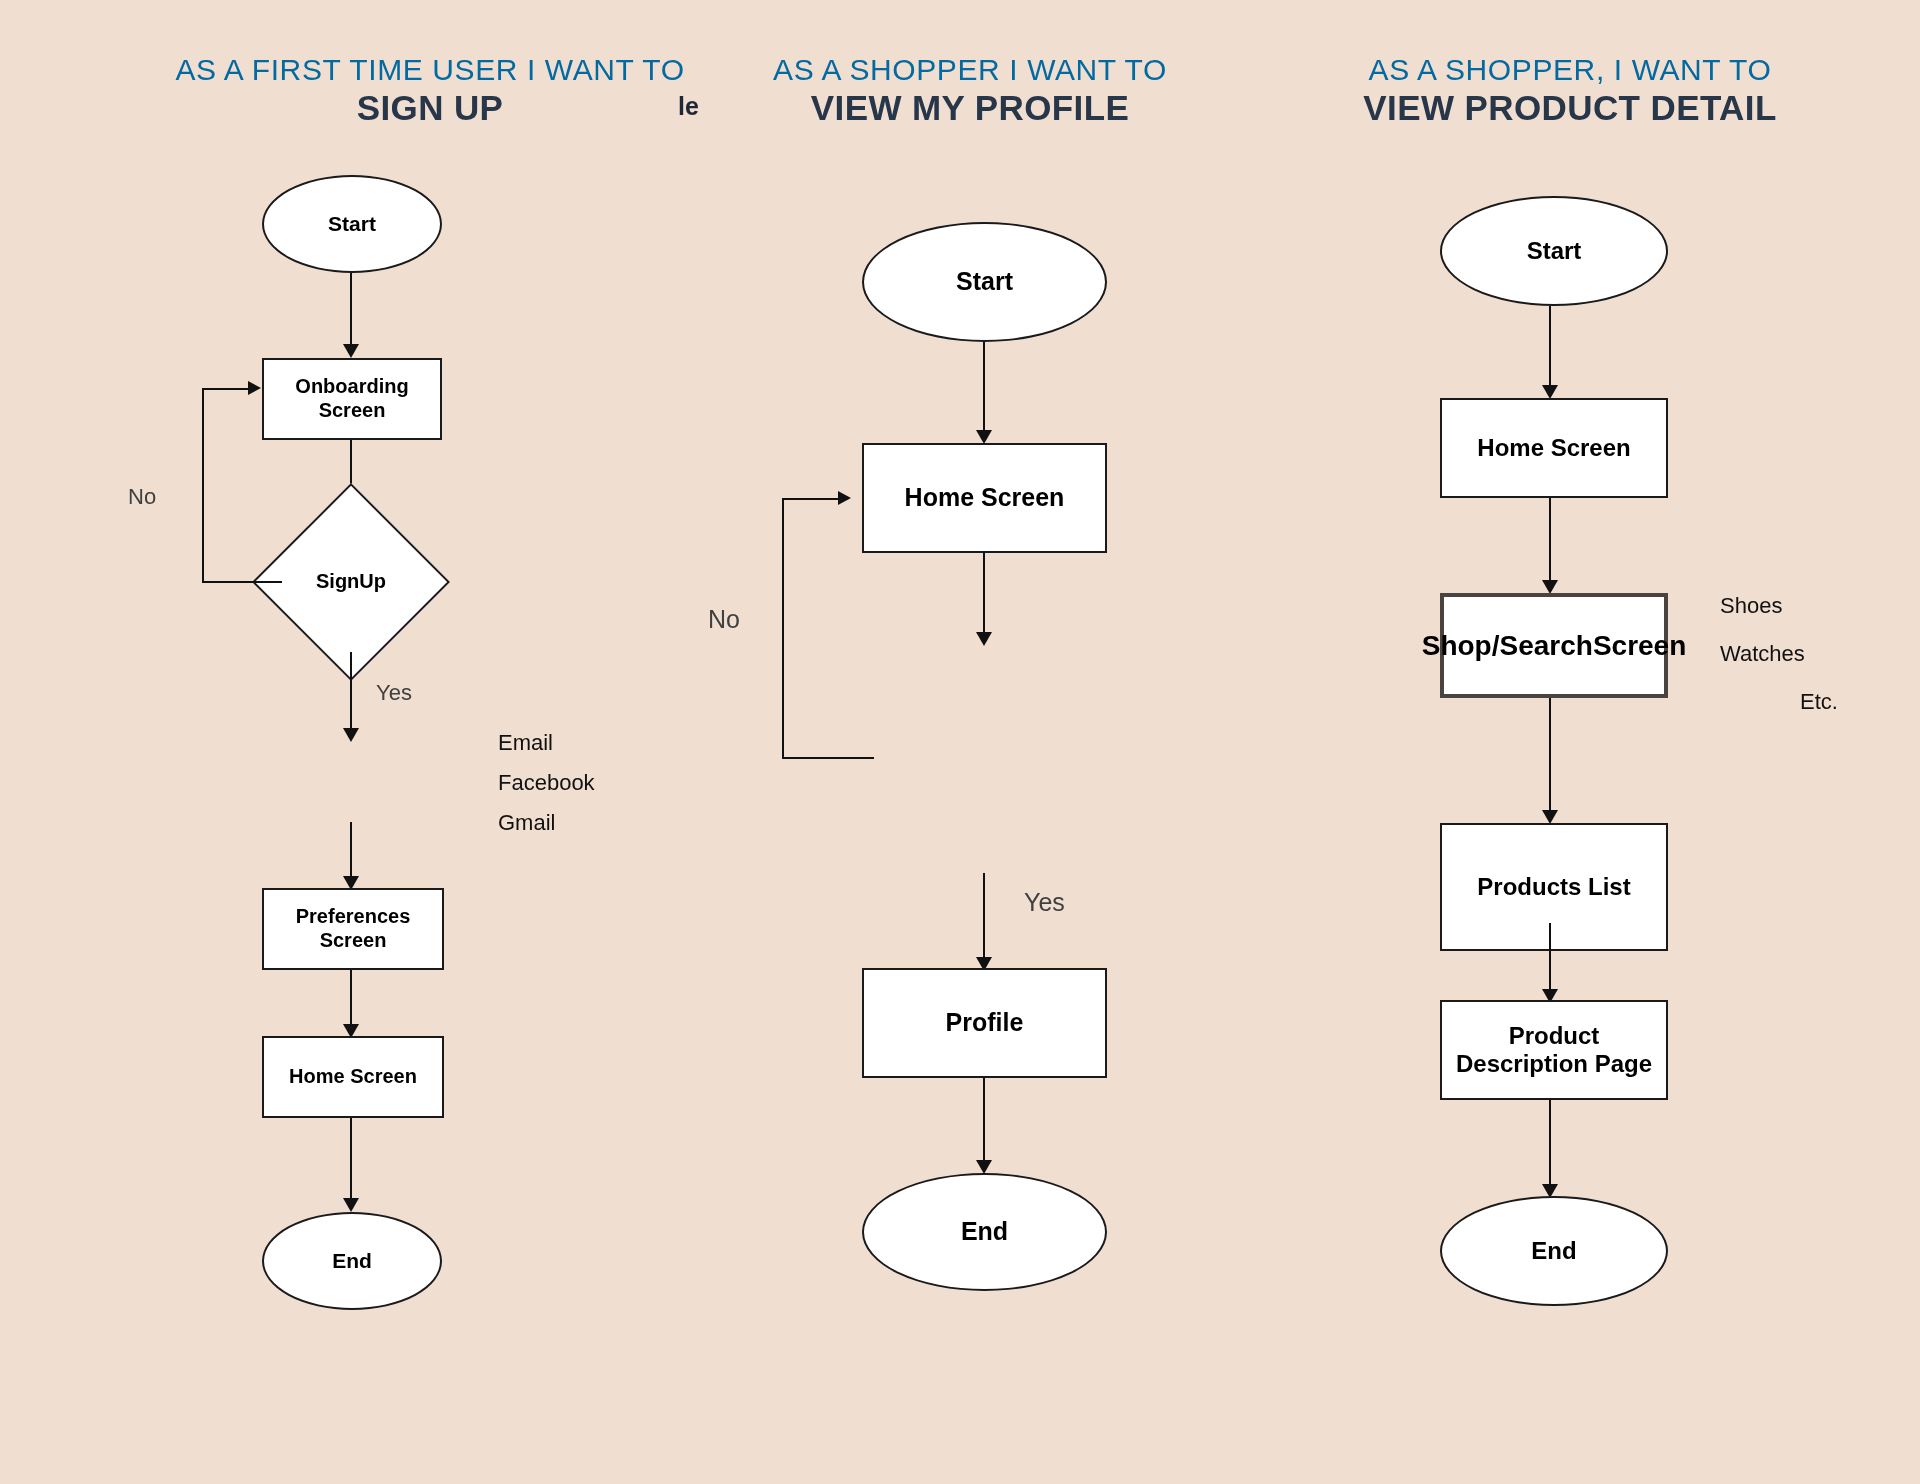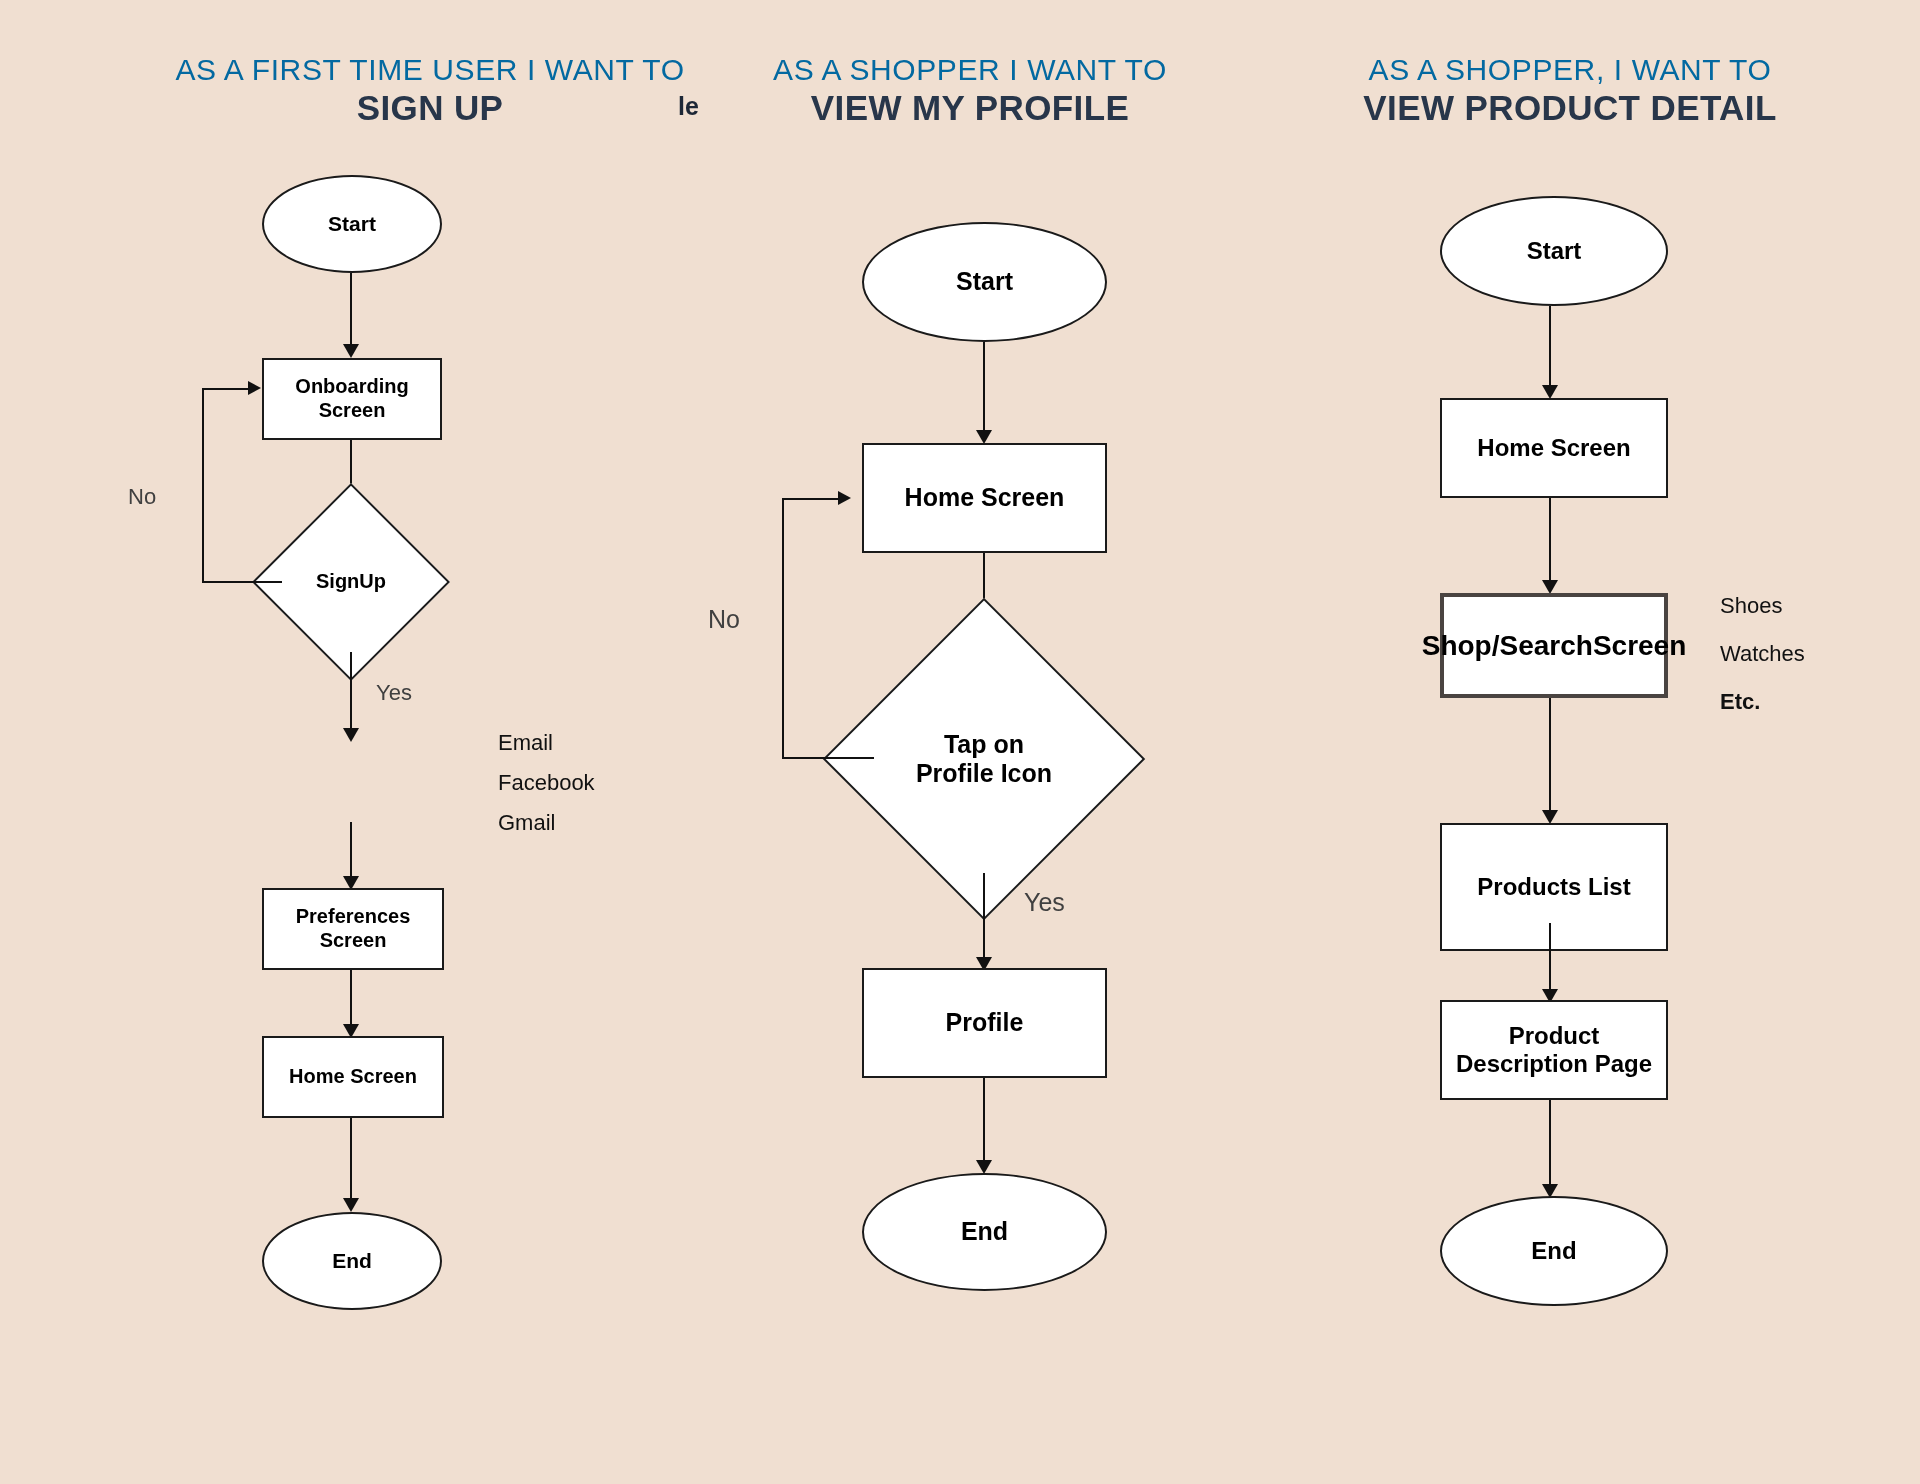--- a/index.html
+++ b/index.html
@@ -221,27 +221,20 @@
   <div class="vline" style="left:983px; top:342px; height:96px;"></div>
   <div class="arrow-down" style="left:976px; top:430px;"></div>
 
   <div class="node process" style="left:862px; top:443px; width:245px; height:110px; font-size:25px;">
     <span>Home Screen</span>
   </div>
 
   <div class="vline" style="left:983px; top:553px; height:86px;"></div>
   <div class="arrow-down" style="left:976px; top:632px;"></div>
 
-  <div class="diamond-wrap" style="left:870px; top:535px; width:228px; height:228px; margin-top:110px;">
-    <div class="diamond-shape"></div>
-    <div class="diamond-label" style="font-size:25px; flex-direction:column;">
-      <span>Tap on</span>
-      <span>Profile Icon</span>
-    </div>
-  </div>
 
   <div class="hline" style="left:782px; top:757px; width:92px;"></div>
   <div class="vline" style="left:782px; top:498px; height:260px;"></div>
   <div class="hline" style="left:782px; top:498px; width:58px;"></div>
   <div class="arrow-right" style="left:838px; top:491px;"></div>
   <div class="edge-label" style="left:708px; top:605px; font-size:25px;">No</div>
 
   <div class="vline" style="left:983px; top:873px; height:92px;"></div>
   <div class="arrow-down" style="left:976px; top:957px;"></div>
   <div class="edge-label" style="left:1024px; top:888px; font-size:25px;">Yes</div>
@@ -272,21 +265,21 @@
   <div class="vline" style="left:1549px; top:498px; height:90px;"></div>
   <div class="arrow-down" style="left:1542px; top:580px;"></div>
 
   <div class="node process thick" style="left:1440px; top:593px; width:228px; height:105px; font-size:28px; flex-direction:row;">
     <span>Shop/Search</span>
     <span>Screen</span>
   </div>
 
   <div class="side-note" style="left:1720px; top:593px;">Shoes</div>
   <div class="side-note" style="left:1720px; top:641px;">Watches</div>
-  <div class="side-note" style="left:1720px; top:689px;font-weight:bold;">Etc.</div>
+  <div class="side-note" style="left:1800px; top:689px;">Etc.</div>
 
   <div class="vline" style="left:1549px; top:698px; height:120px;"></div>
   <div class="arrow-down" style="left:1542px; top:810px;"></div>
 
   <div class="node process" style="left:1440px; top:823px; width:228px; height:128px; font-size:24px;">
     <span>Products List</span>
   </div>
 
   <div class="vline" style="left:1549px; top:923px; height:74px;"></div>
   <div class="arrow-down" style="left:1542px; top:989px;"></div>

